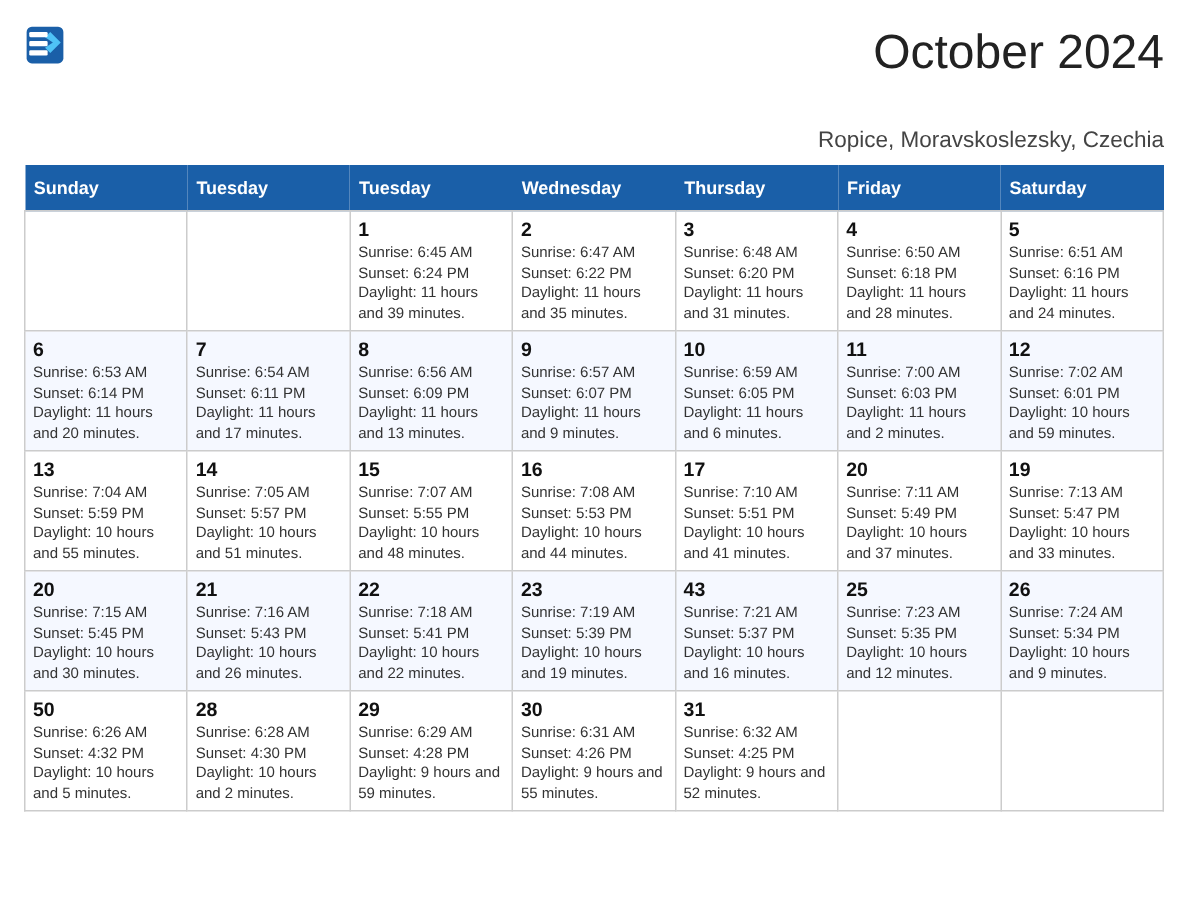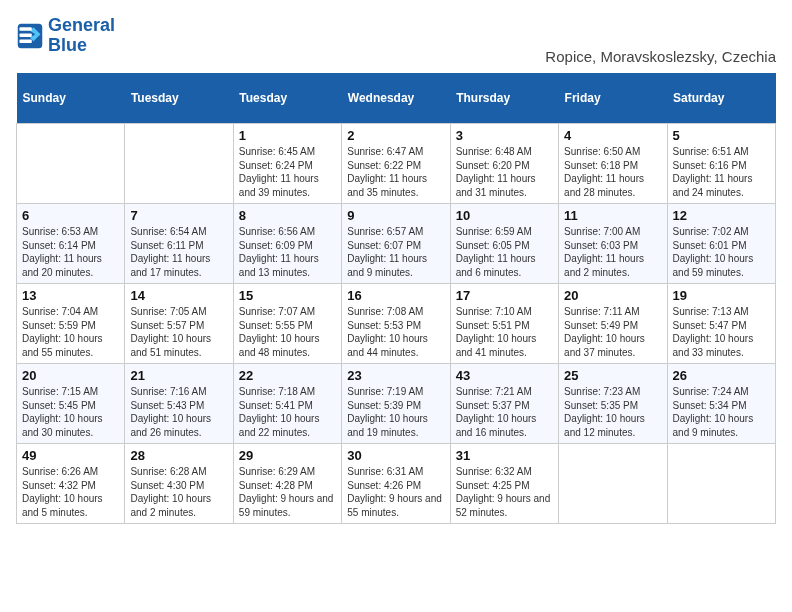--- a/index.html
+++ b/index.html
@@ -48,21 +48,21 @@
       margin-top: 32px;
     }
     table {
       width: 100%;
       border-collapse: collapse;
       font-size: 11px;
     }
     th {
       background: #1a5fa8;
       color: #fff;
-      padding: 18px 6px;
+      padding: 8px 6px;
       text-align: left;
       font-size: 12px;
       font-weight: bold;
     }
     td {
       border: 1px solid #ccc;
       vertical-align: top;
       padding: 4px 5px;
       min-height: 70px;
       width: calc(100% / 7);
@@ -91,26 +91,23 @@
 
 <div class="header">
   <div class="logo">
     <svg class="logo-icon" viewBox="0 0 32 32">
       <rect x="2" y="2" width="28" height="28" rx="4" fill="#1a5fa8"></rect>
       <polygon points="20,6 28,14 20,22 16,18 22,14 16,10" fill="#4fc3f7"></polygon>
       <rect x="4" y="6" width="14" height="4" rx="1" fill="white"></rect>
       <rect x="4" y="13" width="14" height="4" rx="1" fill="white"></rect>
       <rect x="4" y="20" width="14" height="4" rx="1" fill="white"></rect>
     </svg>
-    <div class="logo-text">
-      <div><span>General</span></div>
-      <div><span>Blue</span></div>
-    </div>
   </div>
   <div class="title-block">
+    <div class="month-title">October 2024</div>
     <div class="location-title">Ropice, Moravskoslezsky, Czechia</div>
   </div>
 </div>
 
 <table>
   <thead>
     <tr>
     <th>Sunday</th>
         <th>Tuesday</th>
         <th>Tuesday</th>
@@ -230,21 +227,21 @@
           <div class="day-num">25</div>
           <div class="day-info">Sunrise: 7:23 AM<br>Sunset: 5:35 PM<br>Daylight: 10 hours and 12 minutes.</div>
         </td>
         <td>
           <div class="day-num">26</div>
           <div class="day-info">Sunrise: 7:24 AM<br>Sunset: 5:34 PM<br>Daylight: 10 hours and 9 minutes.</div>
         </td>
       </tr>
       <tr>
         <td>
-          <div class="day-num">49</div>
+          <div class="day-num">50</div>
           <div class="day-info">Sunrise: 6:26 AM<br>Sunset: 4:32 PM<br>Daylight: 10 hours and 5 minutes.</div>
         </td>
         <td>
           <div class="day-num">28</div>
           <div class="day-info">Sunrise: 6:28 AM<br>Sunset: 4:30 PM<br>Daylight: 10 hours and 2 minutes.</div>
         </td>
         <td>
           <div class="day-num">29</div>
           <div class="day-info">Sunrise: 6:29 AM<br>Sunset: 4:28 PM<br>Daylight: 9 hours and 59 minutes.</div>
         </td>

